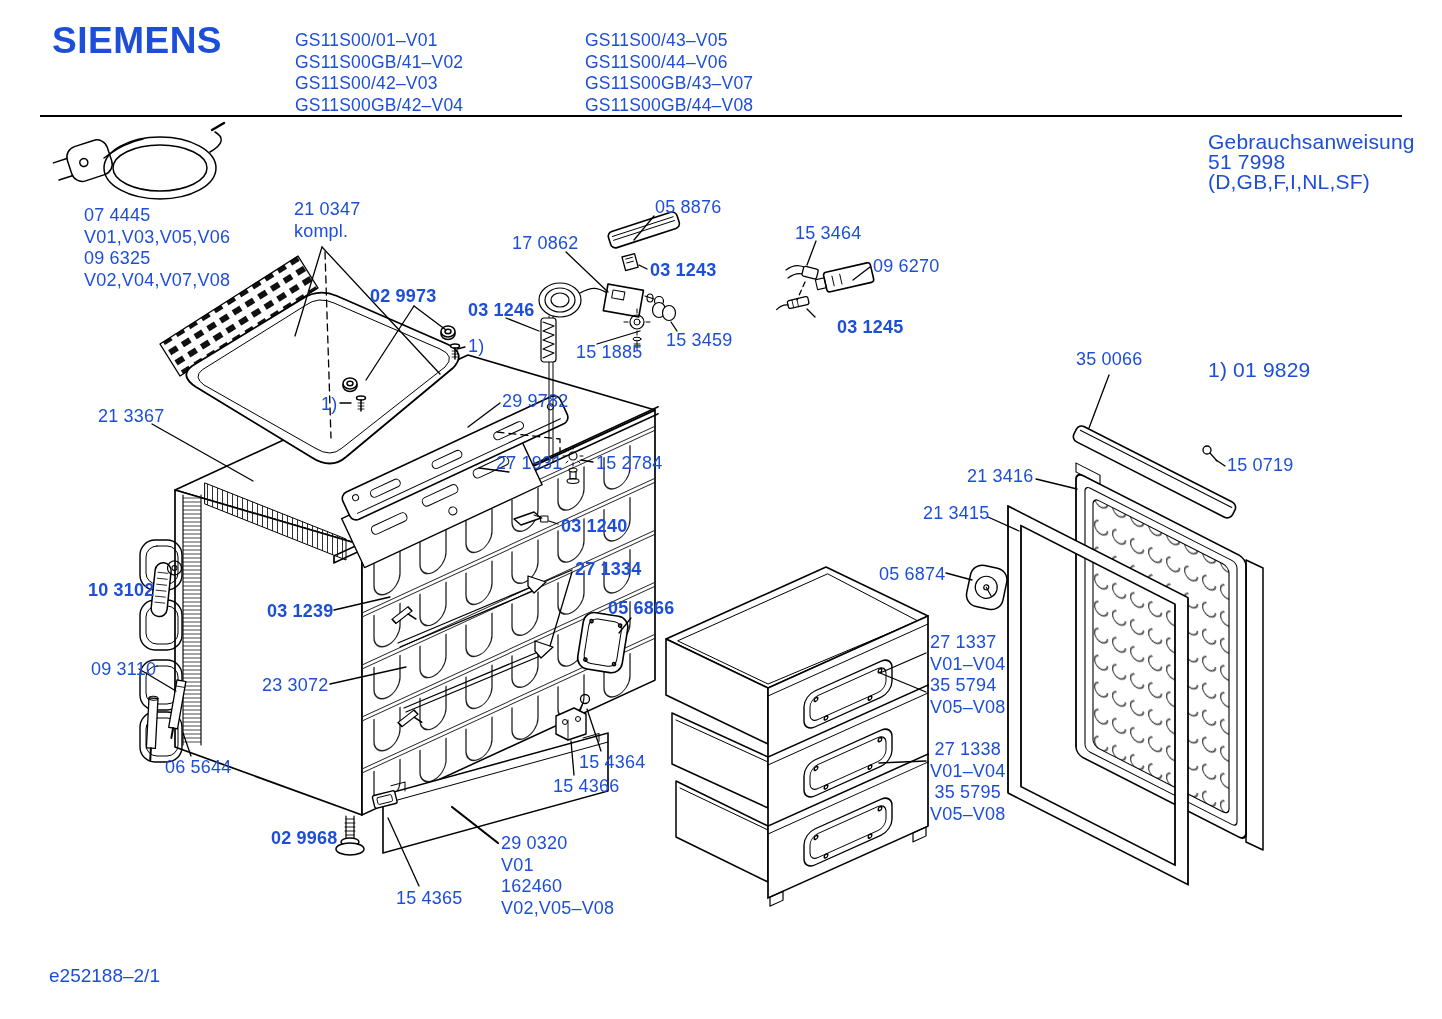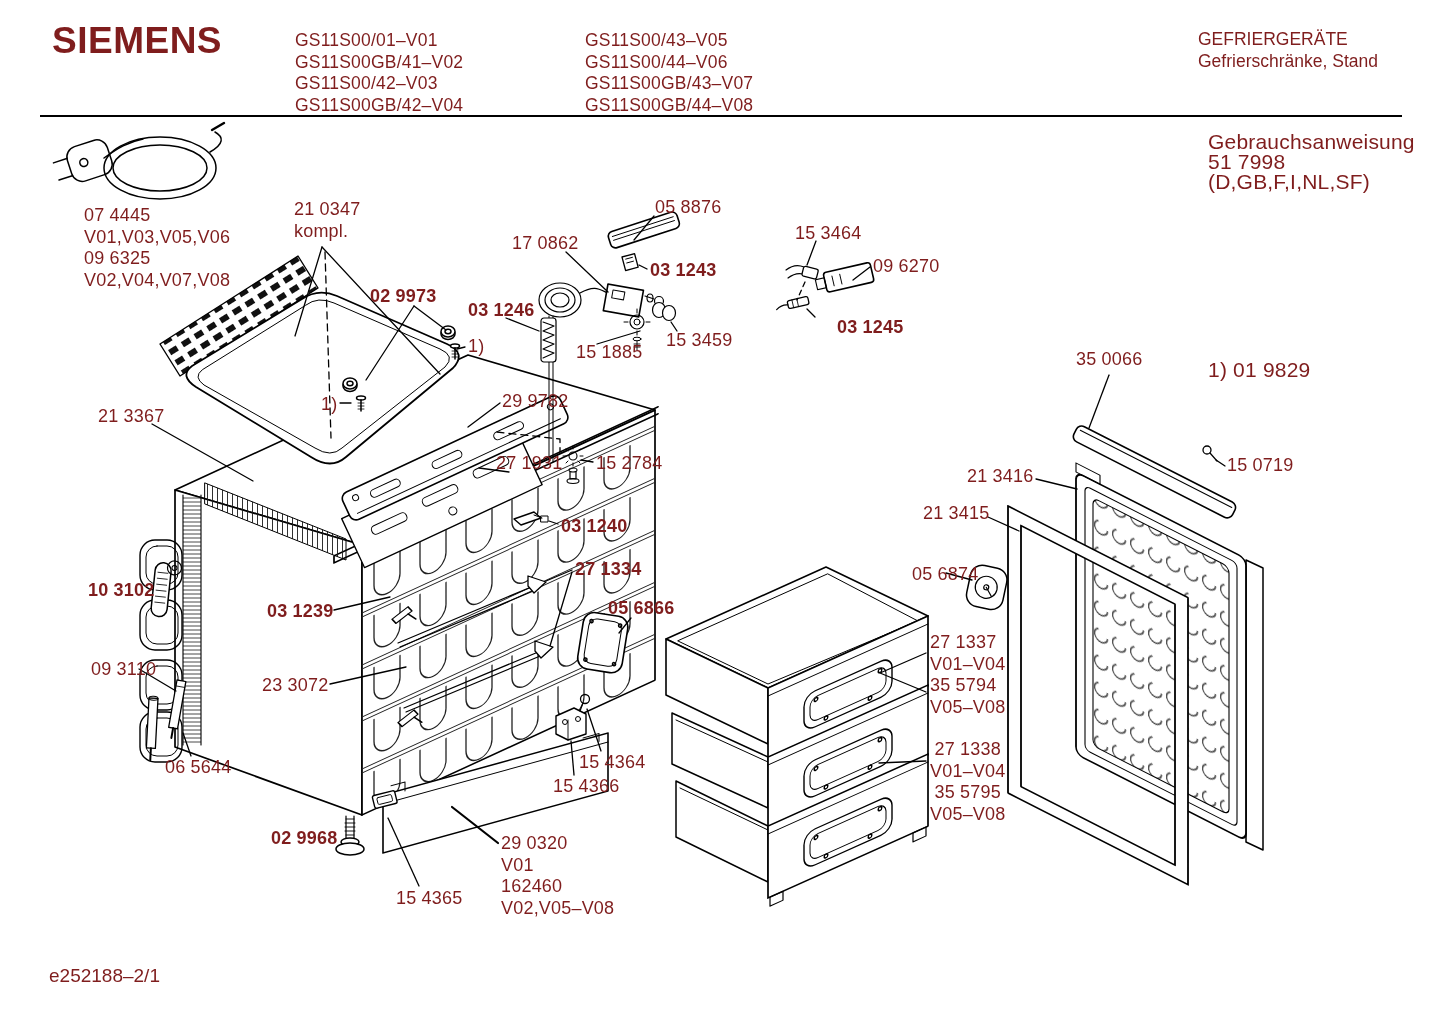--- a/index.html
+++ b/index.html
@@ -1,18 +1,18 @@
 <!DOCTYPE html>
 <html><head>
 <meta charset="utf-8">
 <style>
   html,body { margin:0; padding:0; background:#fff; }
   .page {
     position:relative; width:1442px; height:1019px; background:#fff;
-    font-family:"Liberation Sans", sans-serif; color:#7f1d1d; overflow:hidden;
+    font-family:"Liberation Sans", sans-serif; color:#1d4ed8; overflow:hidden;
   }
   .brand { position:absolute; left:52px; top:20px; font-size:37px; font-weight:bold; letter-spacing:0.5px; }
   .models { position:absolute; top:30px; font-size:17.5px; line-height:21.5px; white-space:pre-line; letter-spacing:0.2px; }
   .models.col1 { left:295px; }
   .models.col2 { left:585px; }
   .cat-block { position:absolute; left:1198px; top:29px; font-size:17.5px; line-height:21.5px; }
   .hdr-rule { position:absolute; left:40px; top:115px; width:1362px; height:2px; background:#000; }
   .side-block { position:absolute; left:1208px; font-size:21px; line-height:20px; white-space:pre-line; letter-spacing:0.2px; }
   .side-usage { top:132px; }
   .side-mount { top:207px; }
@@ -29,24 +29,20 @@
 
   <div class="brand">SIEMENS</div>
   <div class="models col1">GS11S00/01–V01
 GS11S00GB/41–V02
 GS11S00/42–V03
 GS11S00GB/42–V04</div>
   <div class="models col2">GS11S00/43–V05
 GS11S00/44–V06
 GS11S00GB/43–V07
 GS11S00GB/44–V08</div>
-  <div class="cat-block">
-    <div>GEFRIERGERÄTE</div>
-    <div>Gefrierschränke, Stand</div>
-  </div>
   <div class="hdr-rule"></div>
 
   <div class="side-block side-usage">Gebrauchsanweisung
 51 7998
 (D,GB,F,I,NL,SF)</div>
   <div class="side-block side-footnote">1)  01 9829</div>
 
   <svg class="diagram" width="1442" height="1019" viewBox="0 0 1442 1019">
     <defs>
       <pattern id="phh" width="6" height="4" patternUnits="userSpaceOnUse">
@@ -451,21 +447,21 @@
 162460
 V02,V05–V08</div>
       <div class="plabel" style="left: 930px; top: 632px;">27 1337
 V01–V04
 35 5794
 V05–V08</div>
       <div class="plabel" style="left: 930px; top: 739px; text-align: center;">27 1338
 V01–V04
 35 5795
 V05–V08</div>
-      <div class="plabel" style="left: 912px; top: 564px; text-align: right;">05 6874</div>
+      <div class="plabel" style="left: 879px; top: 564px; text-align: right;">05 6874</div>
       <div class="plabel" style="left: 923px; top: 503px;">21 3415</div>
       <div class="plabel" style="left: 967px; top: 466px;">21 3416</div>
       <div class="plabel" style="left: 1076px; top: 349px;">35 0066</div>
       <div class="plabel" style="left: 1227px; top: 455px;">15 0719</div>
     </div>
 
   <div class="docnum">e252188–2/1</div>
 </div>
 
 </body></html>

